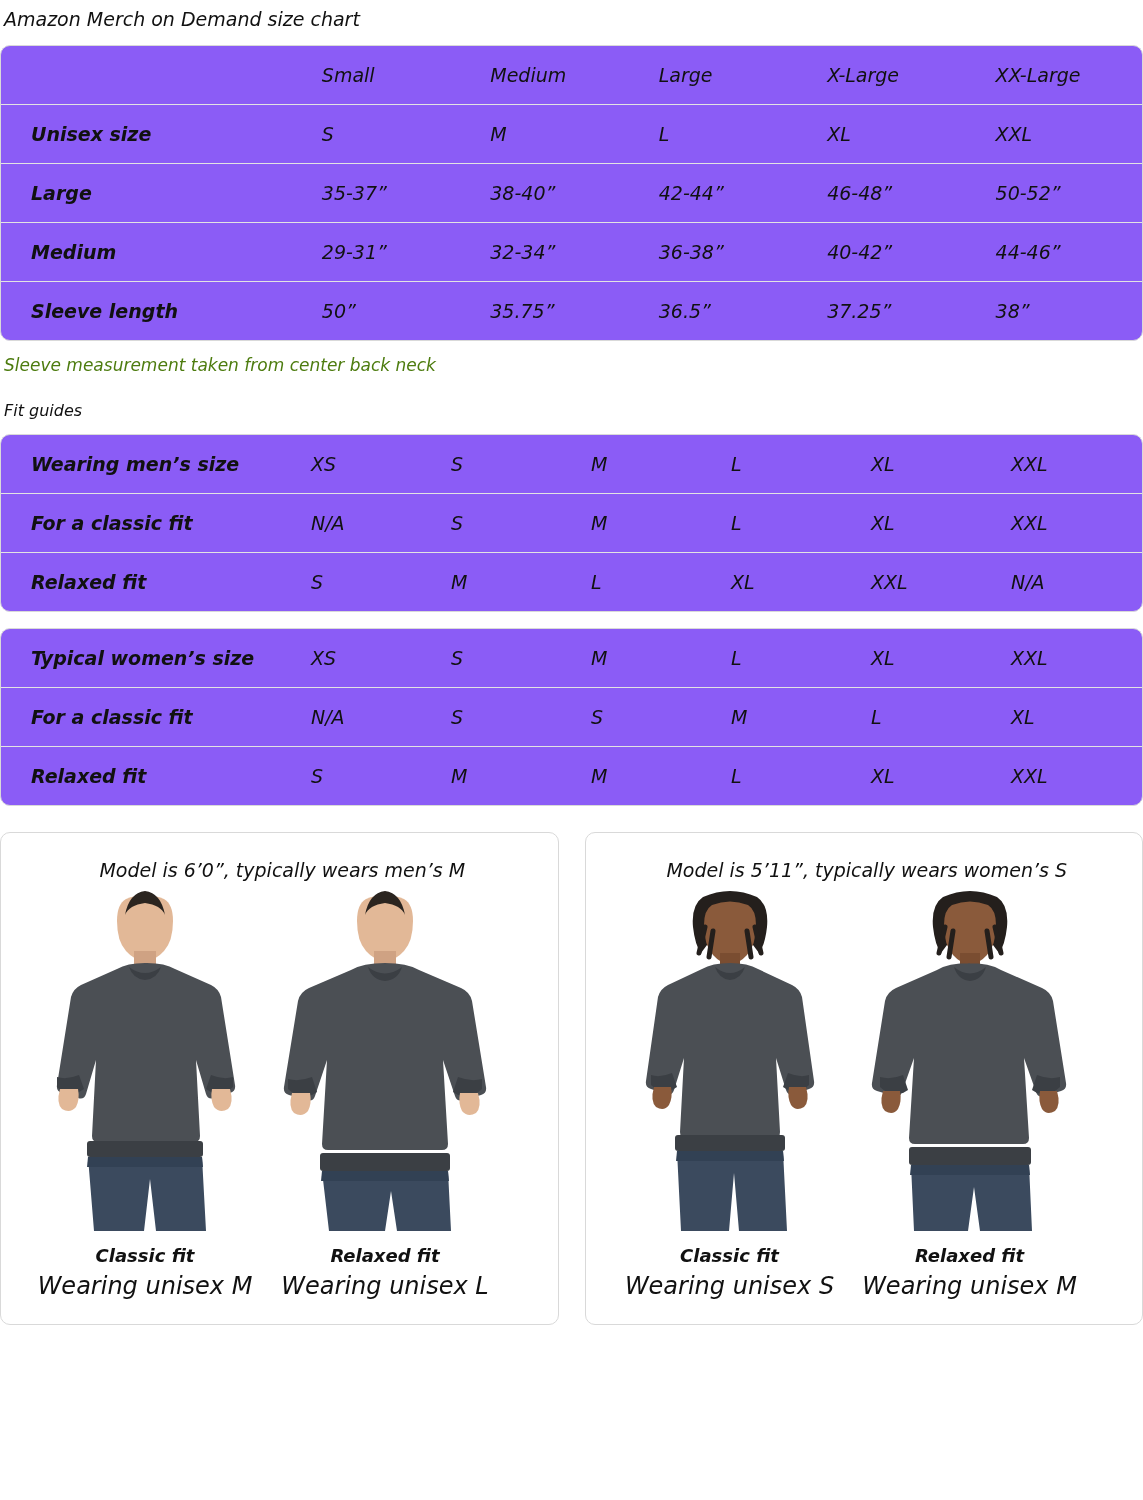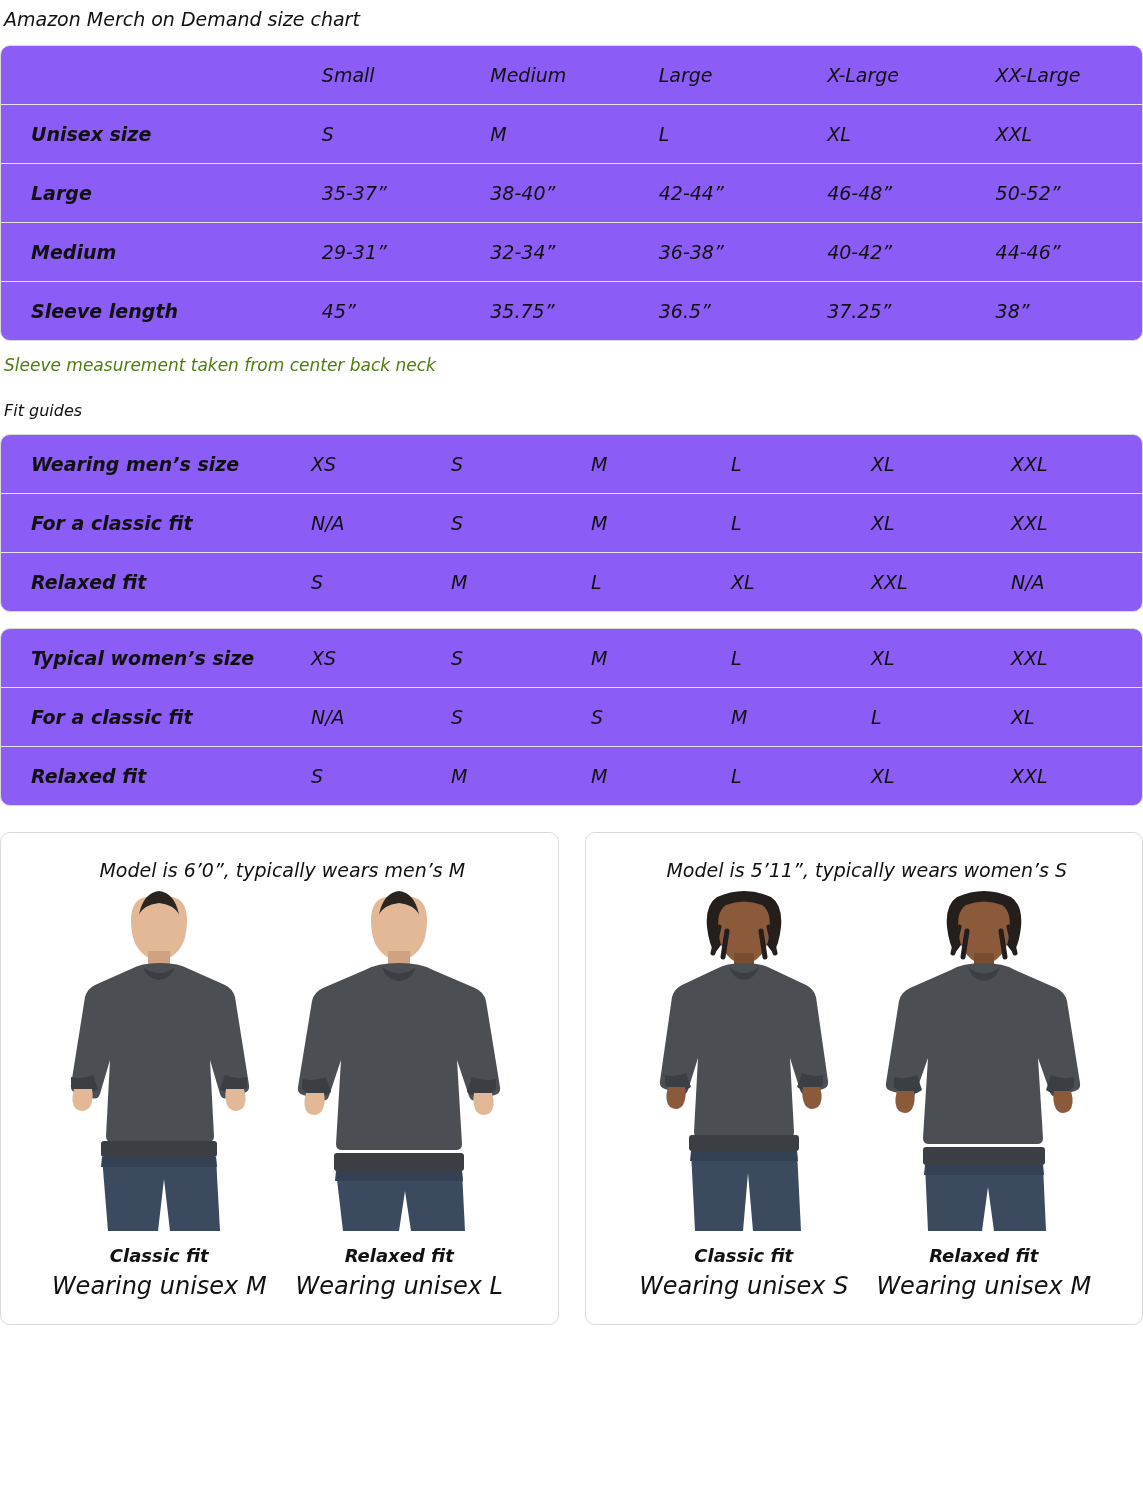--- a/index.html
+++ b/index.html
@@ -106,21 +106,21 @@
     background: #fff;
   }
   .model-caption {
     font-size: 19px;
     color: #111;
     margin: 4px 0 10px 6px;
     text-align: center;
   }
   .figures {
     display: flex;
-    justify-content: center;
+    justify-content: flex-start;
     align-items: flex-end;
   }
   .figure {
     width: 240px;
     text-align: center;
   }
   .fig-art {
     height: 340px;
     position: relative;
     margin: 0 auto;
@@ -182,21 +182,21 @@
         <tr>
           <td class="rowhead">Medium</td>
           <td>29-31”</td>
           <td>32-34”</td>
           <td>36-38”</td>
           <td>40-42”</td>
           <td>44-46”</td>
         </tr>
         <tr>
           <td class="rowhead">Sleeve length</td>
-          <td>45”</td>
+          <td>50”</td>
           <td>35.75”</td>
           <td>36.5”</td>
           <td>37.25”</td>
           <td>38”</td>
         </tr>
       </tbody>
     </table>
   </div>
 
   <div class="note">Sleeve measurement taken from center back neck</div>

